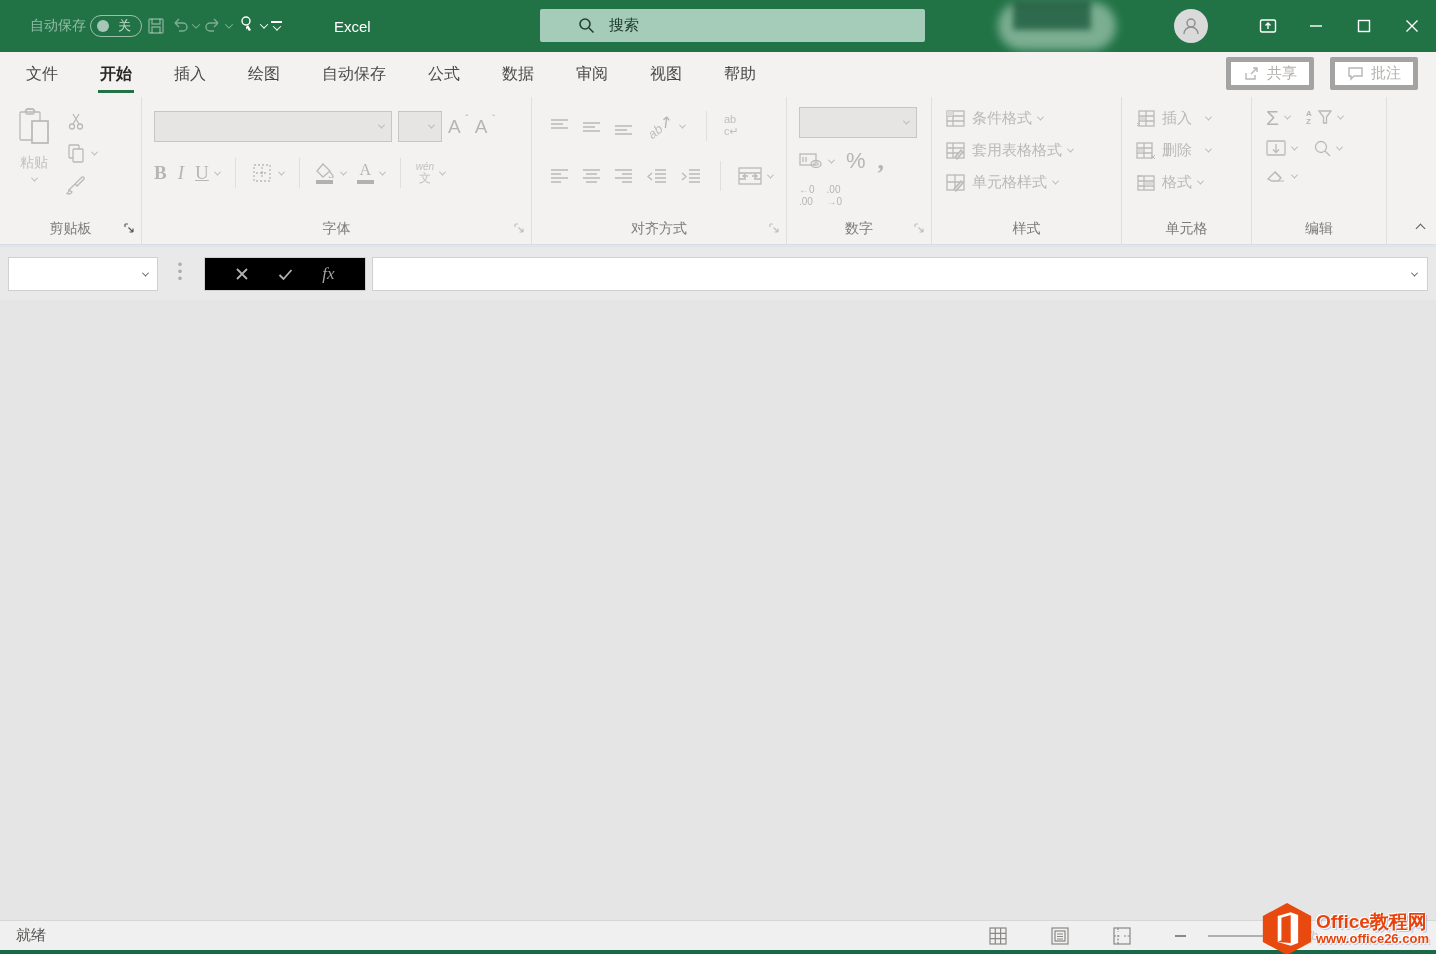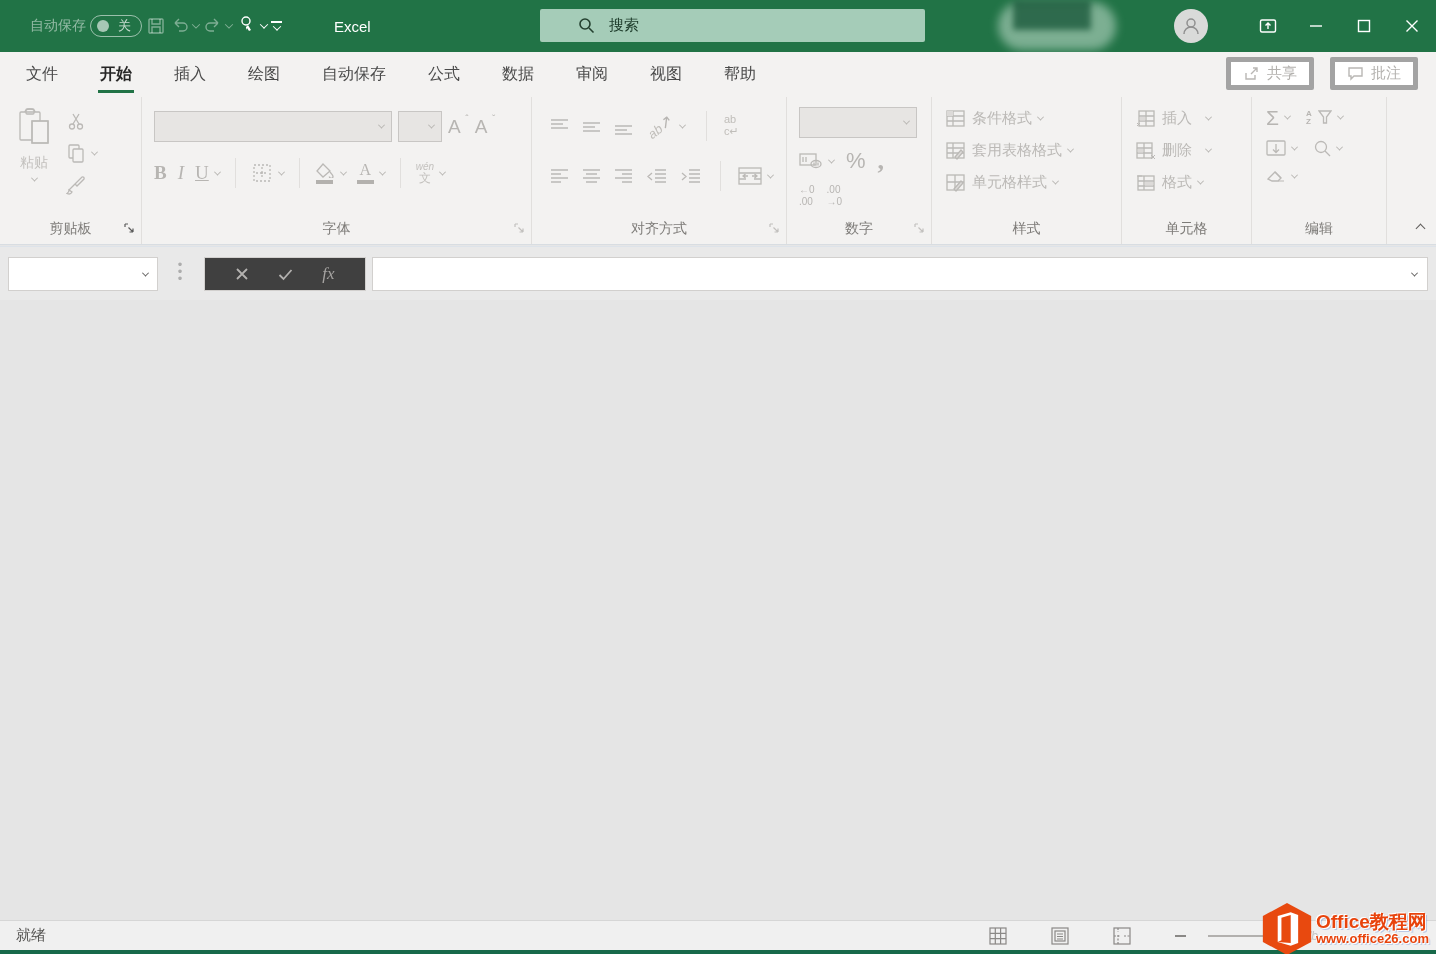--- a/index.html
+++ b/index.html
@@ -103,21 +103,21 @@
   .edit-row { display:flex; align-items:center; gap:16px; }
   .sigma { font-size:21px; color:#b7b5b2; line-height:1; }
   .az { display:flex; flex-direction:column; font-size:8px; color:#b7b5b2; line-height:1; font-weight:700; }
   .collapse-btn { position:absolute; right:12px; bottom:8px; }
   .collapse-btn .chv { border-color:#5f5d5b; transform:rotate(-135deg); width:7px; height:7px; }
 
   
   .formula-row { position:absolute; left:0; top:246px; width:1436px; height:54px; background:#e9e9e9; border-top:1px solid #dde3ea; }
   .namebox { position:absolute; left:8px; top:10px; width:150px; height:34px; background:#fff; border:1px solid #d2d0ce; display:flex; align-items:center; justify-content:flex-end; padding-right:9px; }
   .dots { position:absolute; left:174px; top:14px; color:#adadad; font-size:13px; letter-spacing:0; line-height:.55; text-align:center; width:12px; }
-  .fxbox { position:absolute; left:204px; top:10px; width:162px; height:34px; background:#404040; border:1px solid #d2d0ce; display:flex; align-items:center; justify-content:space-around; padding:0 16px; }
+  .fxbox { position:absolute; left:204px; top:10px; width:162px; height:34px; background:#000000; border:1px solid #d2d0ce; display:flex; align-items:center; justify-content:space-around; padding:0 16px; }
   .fxbox svg { stroke:#b4b2b0; fill:none; stroke-width:1.8; }
   .fx-label { font-size:17px; font-style:italic; color:#a5a3a1; font-family:"Liberation Serif","DejaVu Serif",serif; }
   .formula-field { position:absolute; left:372px; top:10px; width:1056px; height:34px; background:#fff; border:1px solid #d2d0ce; display:flex; align-items:center; justify-content:flex-end; padding-right:10px; }
 
   
   .workspace { position:absolute; left:0; top:300px; width:1436px; height:620px; background:#e5e5e5; }
 
   
   .statusbar { position:absolute; left:0; top:920px; width:1436px; height:30px; background:#f0f0f0; border-top:1px solid #d6d6d6; display:flex; align-items:center; }
   .status-text { font-size:15px; color:#565553; margin-left:16px; }

